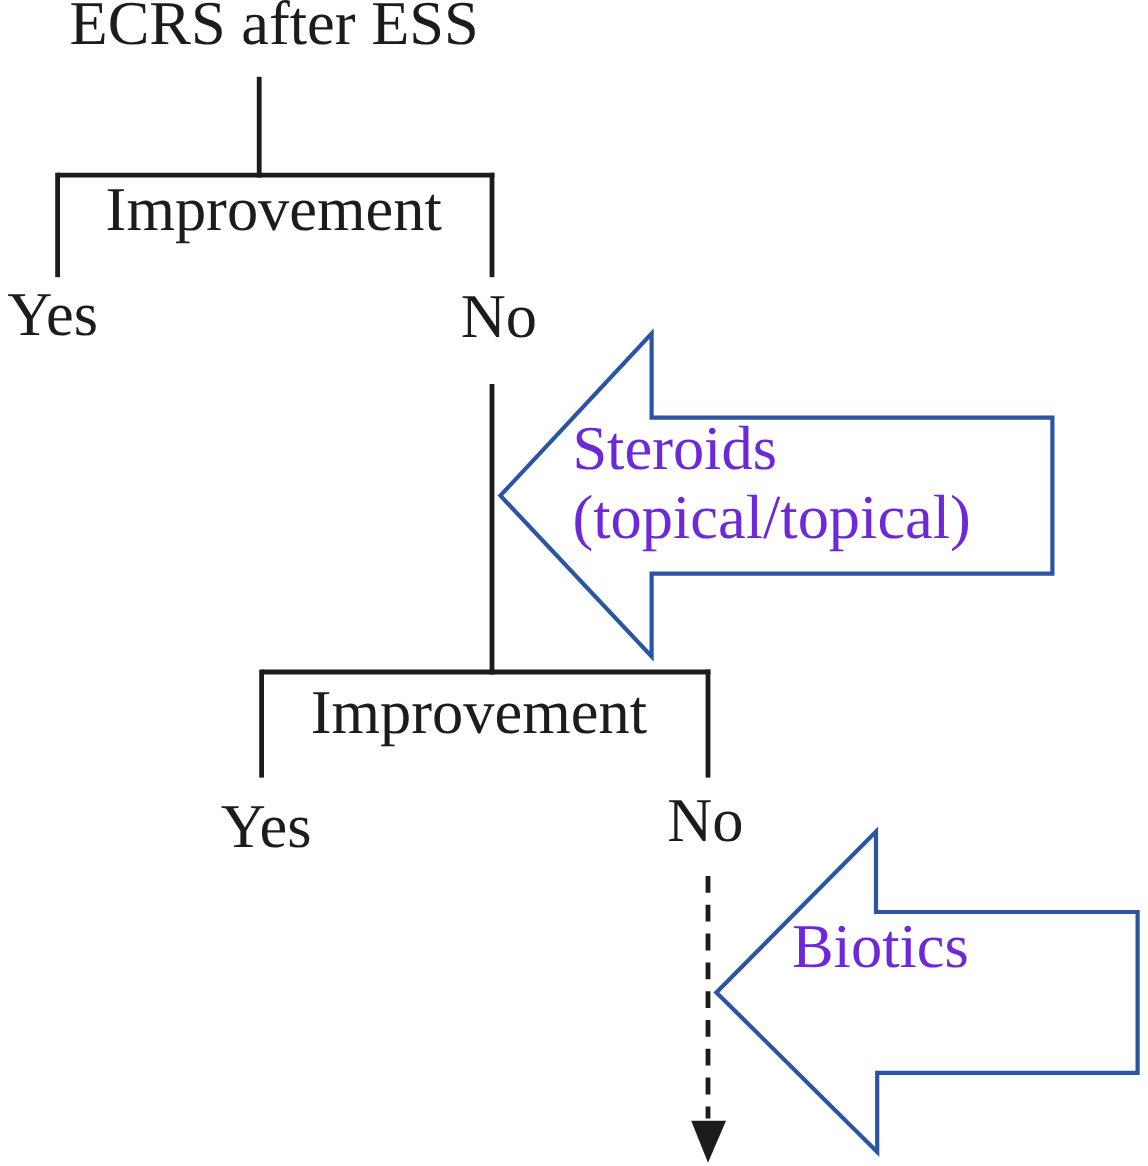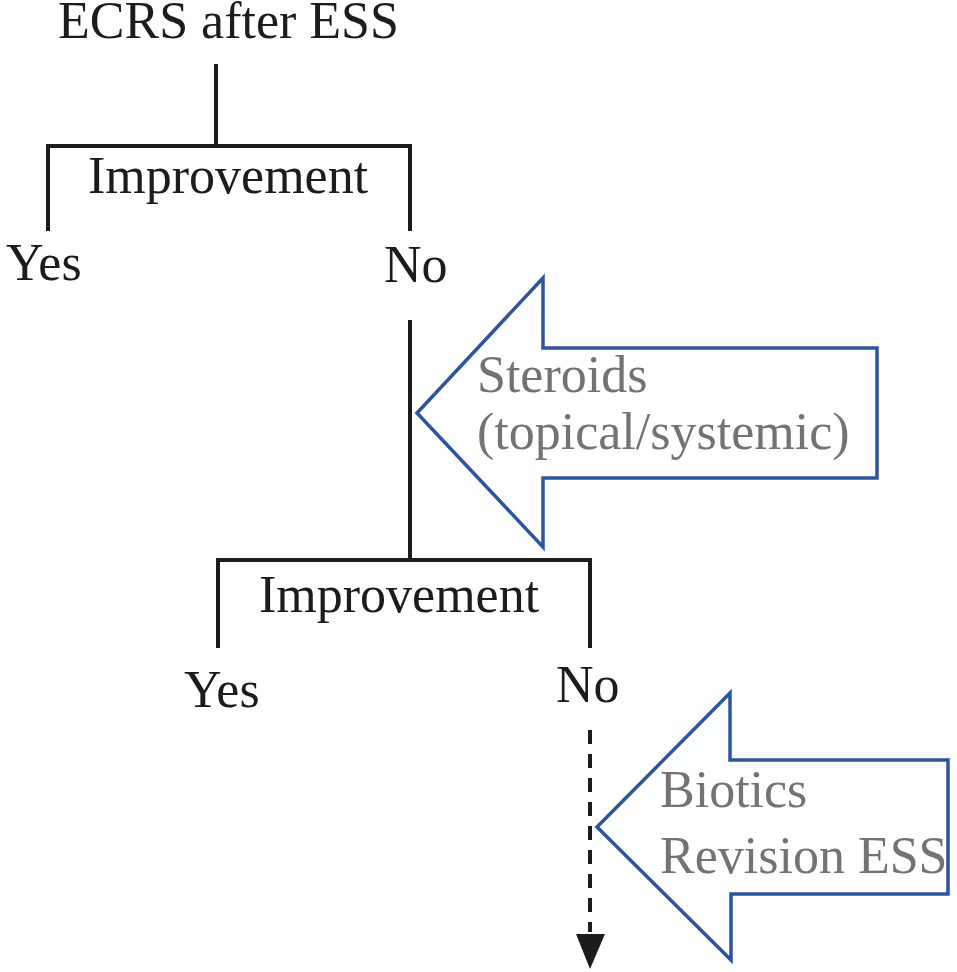--- a/index.html
+++ b/index.html
@@ -49,21 +49,21 @@
     position: absolute;
     font-size: 52px;
     line-height: 1;
     white-space: nowrap;
     color: #1c1c1c;
   }
   .callout-text {
     position: absolute;
     font-size: 52px;
     white-space: nowrap;
-    color: #737373;
+    color: #6d28d9;
   }
   .callout-text .line {
     display: block;
   }
   .steroids-text {
     left: 477px;
     top: 346px;
     line-height: 57px;
   }
   .biotics-text {
@@ -98,27 +98,26 @@
   <div class="label" style="left:58px; top:-5px;">ECRS after ESS</div>
 
   <div class="label" style="left:88px; top:150px;">Improvement</div>
 
   <div class="label" style="left:6px; top:237px;">Yes</div>
 
   <div class="label" style="left:384px; top:239px;">No</div>
 
   <div class="callout-text steroids-text">
     <span class="line">Steroids</span>
-    <span class="line">(topical/systemic)</span>
+    <span class="line">(topical/topical)</span>
   </div>
 
   <div class="label" style="left:259px; top:569px;">Improvement</div>
 
   <div class="label" style="left:184px; top:664px;">Yes</div>
 
   <div class="label" style="left:556px; top:659px;">No</div>
 
   <div class="callout-text biotics-text">
     <span class="line">Biotics</span>
-    <span class="line">Revision ESS</span>
   </div>
 
 </div>
 
 </body></html>

